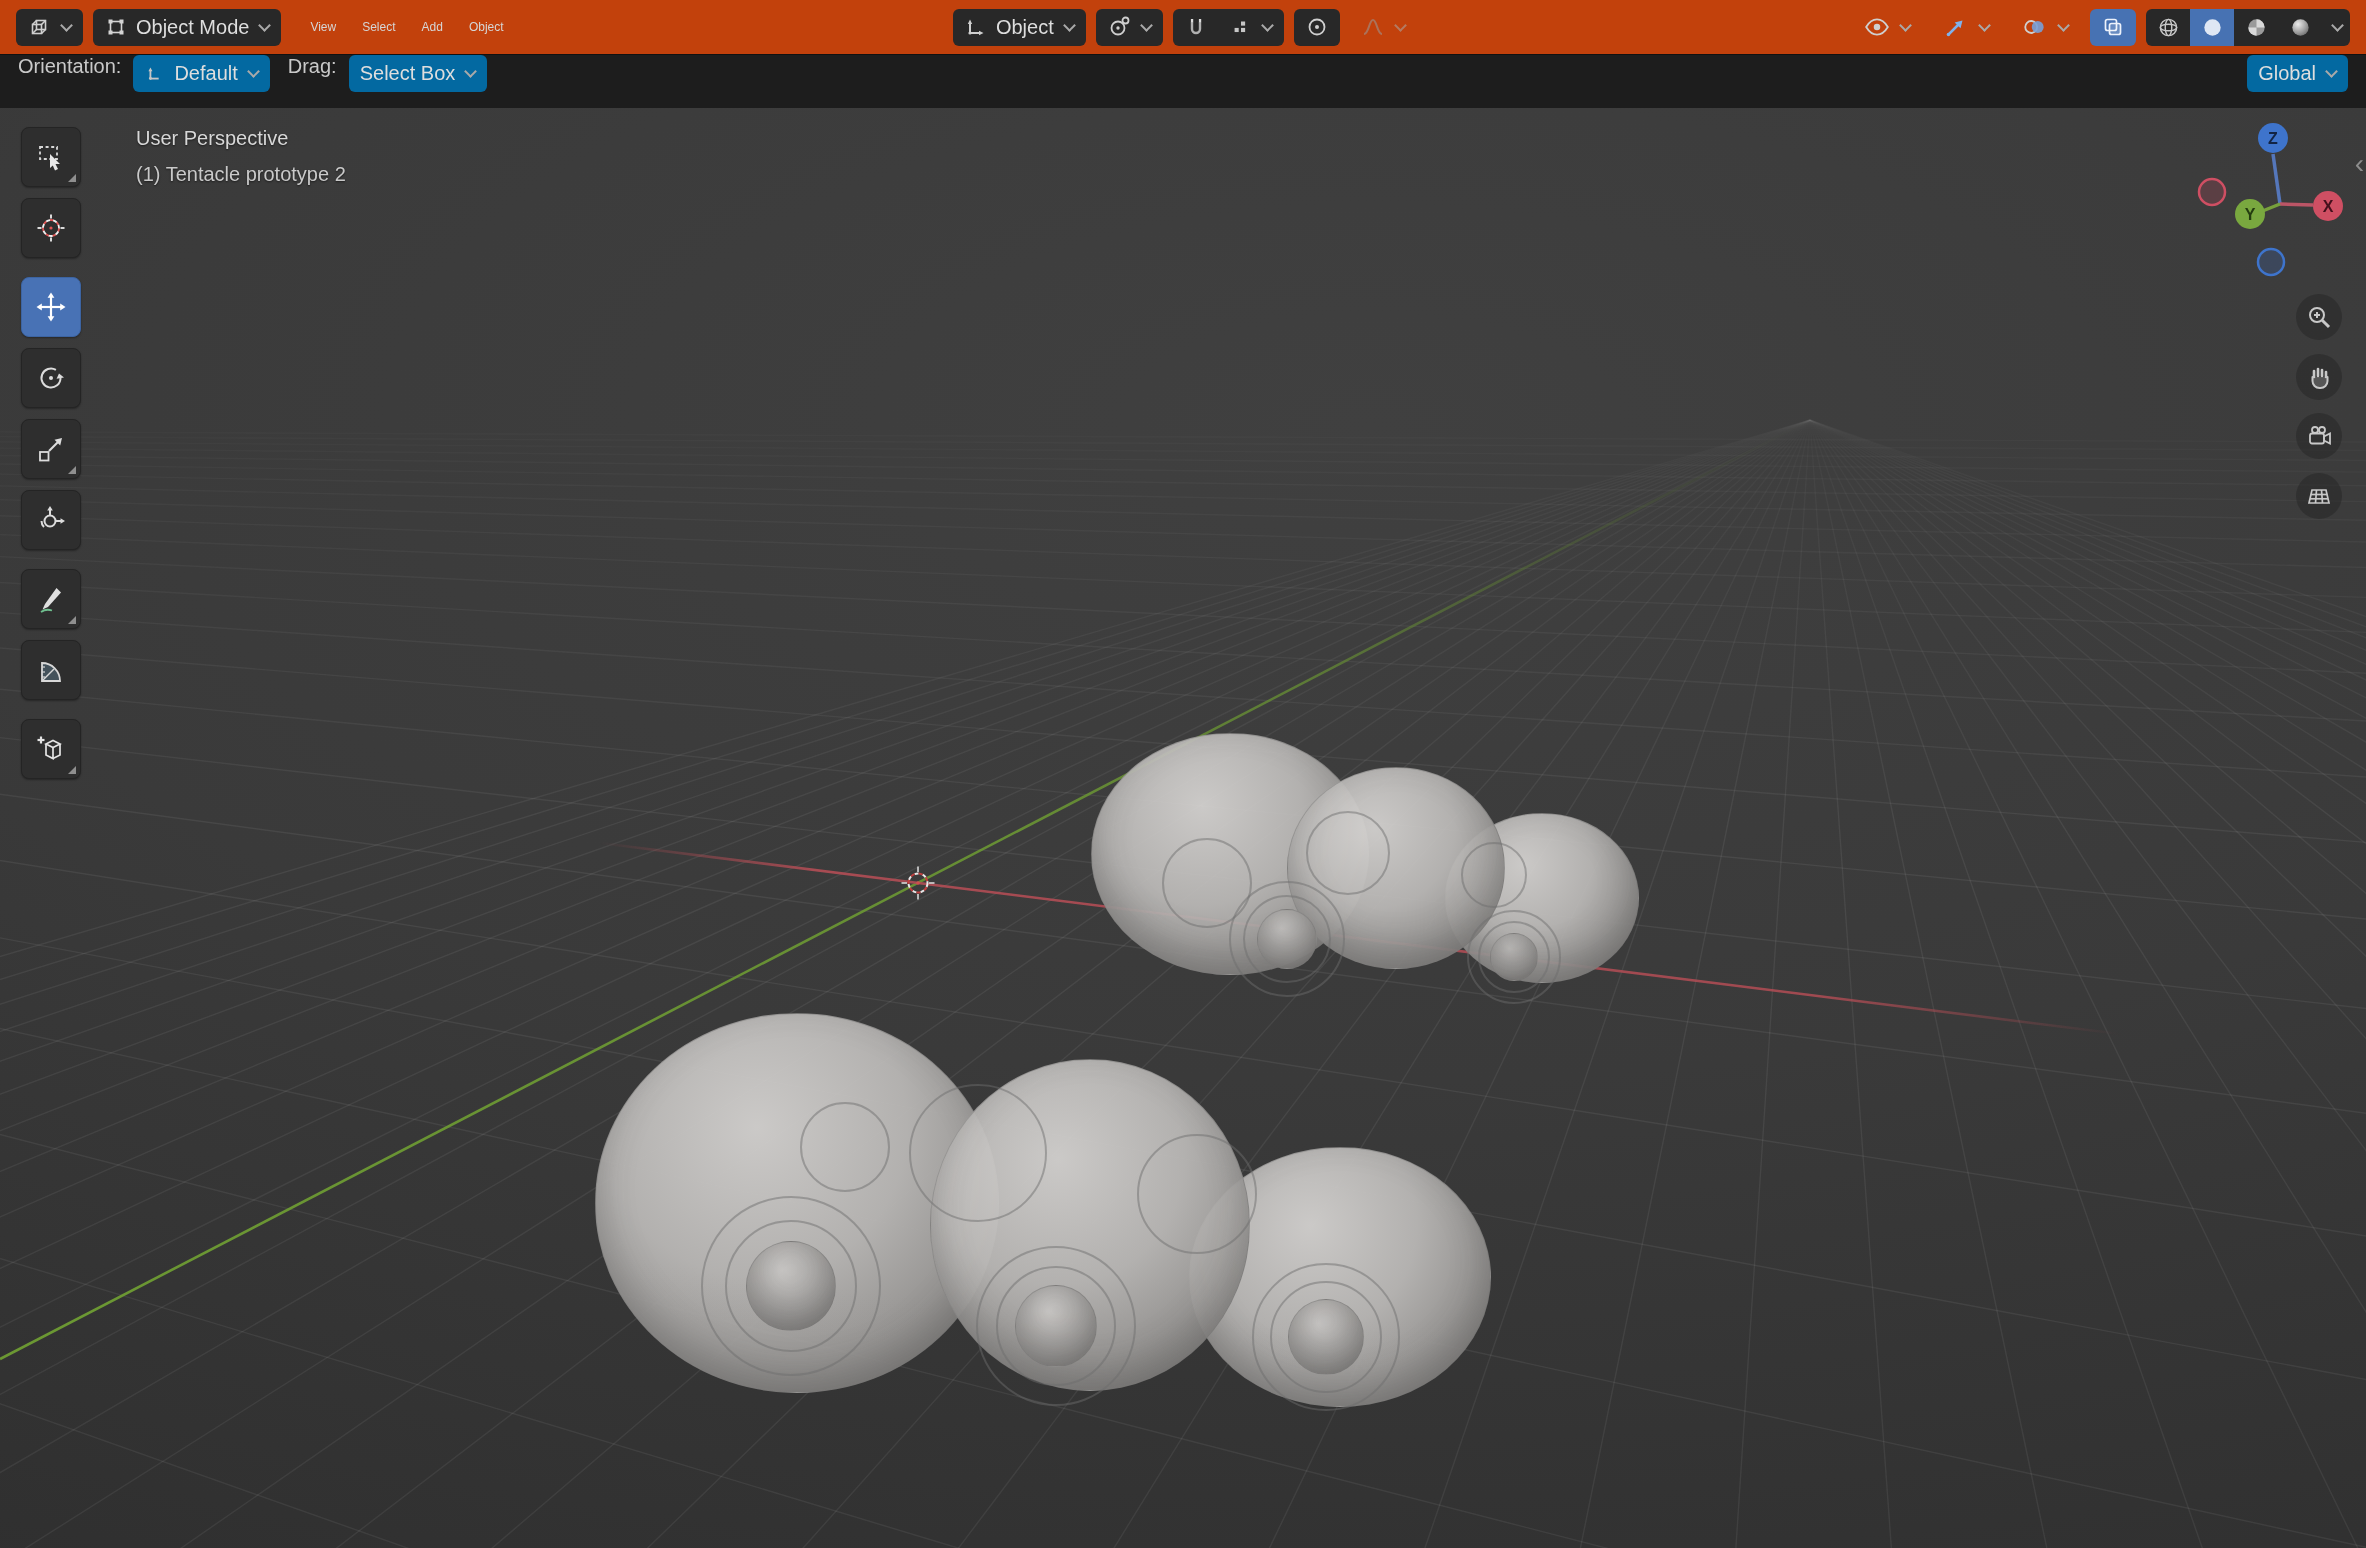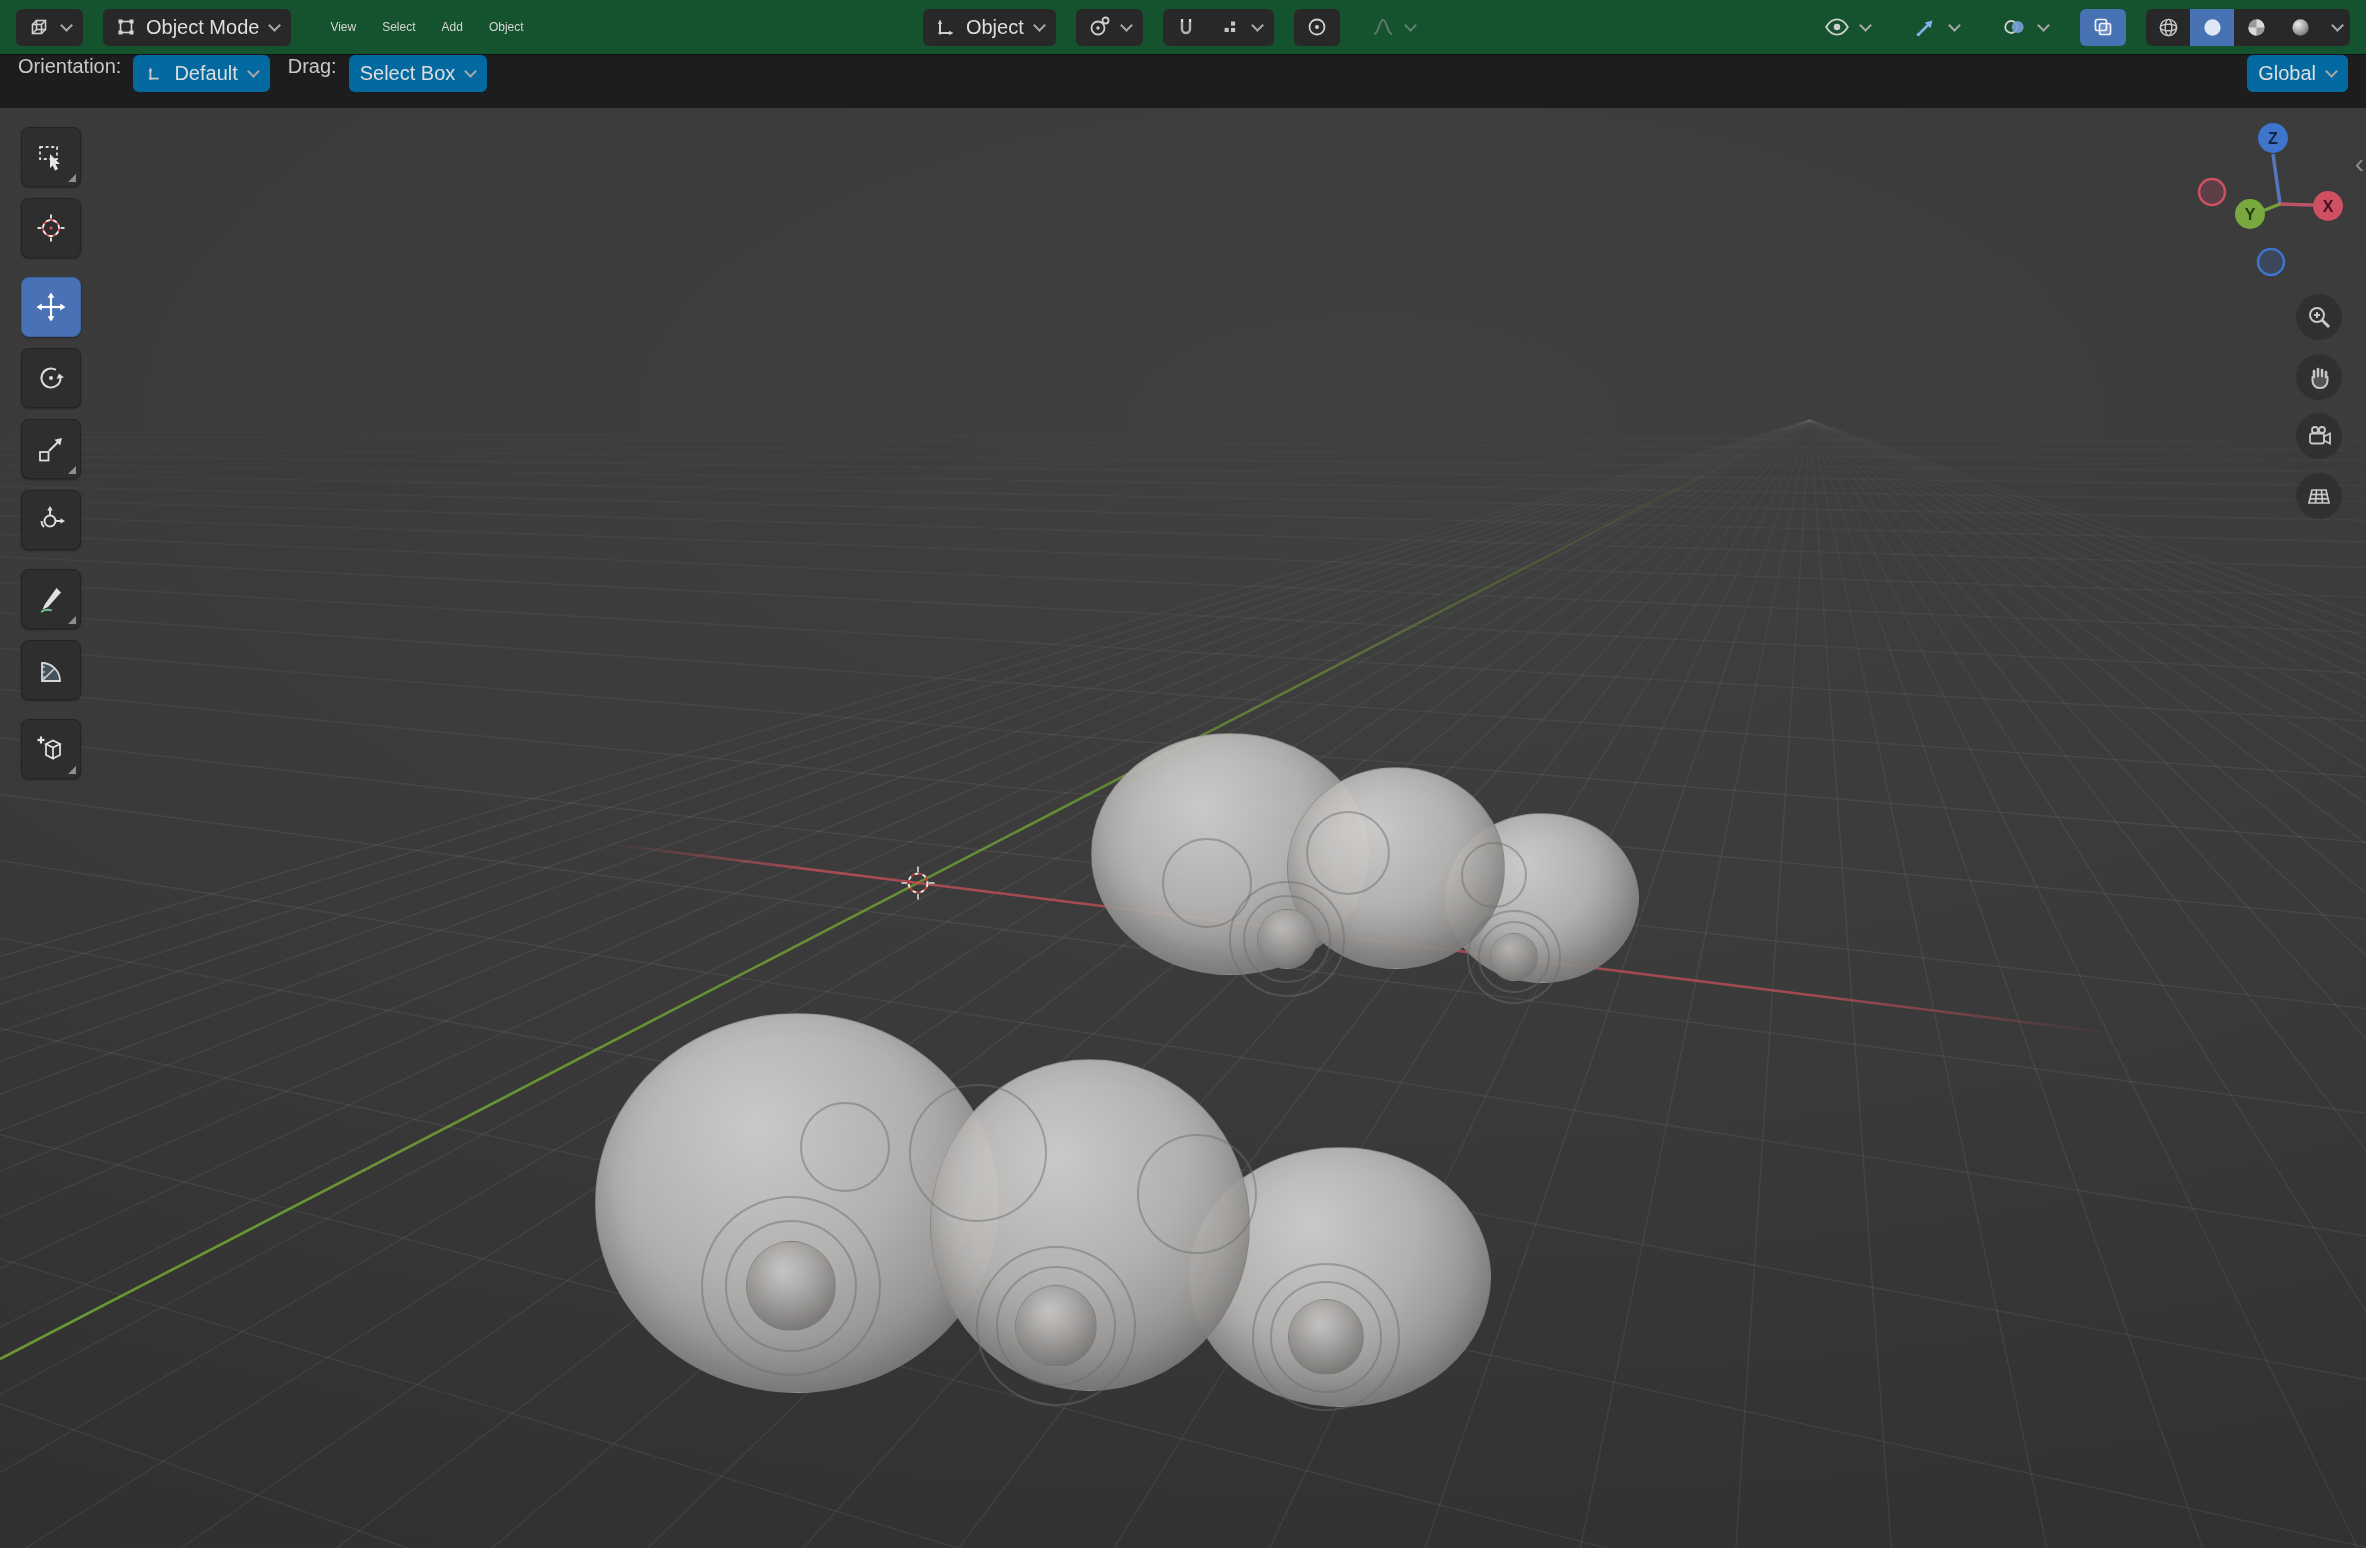--- a/index.html
+++ b/index.html
@@ -1,22 +1,22 @@
 <!DOCTYPE html>
 <html><head>
 <meta charset="utf-8">
 <style>
   * { margin:0; padding:0; box-sizing:border-box; }
   html,body { width:2366px; height:1548px; overflow:hidden; background:#1a1a1a;
               font-family:"Liberation Sans","DejaVu Sans",sans-serif; user-select:none; }
   .app { position:relative; width:2366px; height:1548px; }
 
   
-  .topbar { position:absolute; top:0; left:0; right:0; height:54px; background:#14532d;
-            display:flex; align-items:center; padding:0 16px; gap:20px; z-index:30; }
+  .topbar { position:absolute; top:0; left:0; right:0; height:54px; background:#c2410c;
+            display:flex; align-items:center; padding:0 16px; gap:10px; z-index:30; }
   .hbtn { display:flex; align-items:center; gap:8px; background:#282828; border-radius:6px;
           height:37px; padding:0 11px; color:#dedede; font-size:20px; white-space:nowrap; }
   .hbtn.flat { background:transparent; }
   .hbtn.active { background:#4772b3; }
   .chev { width:9px; height:9px; border-right:2px solid #a9a9a9; border-bottom:2px solid #a9a9a9;
           transform:rotate(45deg); display:inline-block; margin:-4px 1px 0 3px; flex:0 0 auto; }
   .menubar { display:flex; align-items:center; margin-left:6px; }
   .menu-item { padding:0 13px; height:37px; line-height:37px; color:#d6d6d6; font-size:12px; border-radius:6px; }
   .spacer { flex:1; }
   .btn-group { display:flex; border-radius:6px; overflow:hidden; }
@@ -398,20 +398,24 @@
     <svg width="36" height="36" viewBox="0 0 36 36" style="position:absolute;left:900px;top:757px;z-index:6">
       <circle cx="18" cy="18" r="9.5" fill="none" stroke="#e8e8e8" stroke-width="2" stroke-dasharray="4.1 4.1"></circle>
       <circle cx="18" cy="18" r="9.5" fill="none" stroke="#c23f3f" stroke-width="2" stroke-dasharray="4.1 4.1" stroke-dashoffset="4.1"></circle>
       <line x1="18" y1="1.5" x2="18" y2="7" stroke="#d8d8d8" stroke-width="1.6"></line>
       <line x1="18" y1="29" x2="18" y2="34.5" stroke="#d8d8d8" stroke-width="1.6"></line>
       <line x1="1.5" y1="18" x2="7" y2="18" stroke="#d8d8d8" stroke-width="1.6"></line>
       <line x1="29" y1="18" x2="34.5" y2="18" stroke="#d8d8d8" stroke-width="1.6"></line>
       <circle cx="18" cy="18" r="1.8" fill="#cf4f4f"></circle>
     </svg>
 
+    <div class="vp-labels">
+      <div>User Perspective</div>
+      <div class="l2">(1) Tentacle prototype 2</div>
+    </div>
 
     <div class="toolbar">
       <div class="tbtn">
         <svg width="32" height="32" viewBox="0 0 32 32" fill="none" stroke="#d8d8d8" stroke-width="1.8">
           <rect x="5" y="6" width="17" height="12" stroke-dasharray="3 2.6"></rect>
           <polygon points="15,13 25,23 20.5,23 23,28 20,29.5 17.8,24.5 15,27" fill="#e8e8e8" stroke="none"></polygon>
         </svg>
         <span class="corner"></span>
       </div>
       <div class="tbtn">

